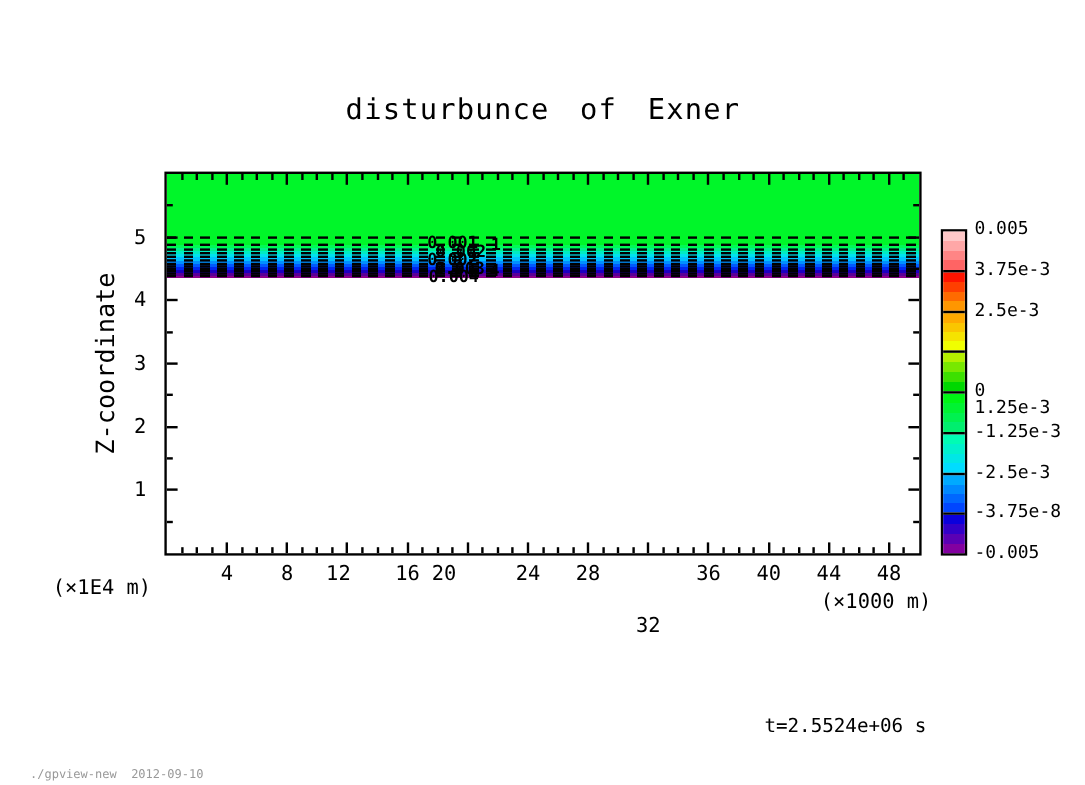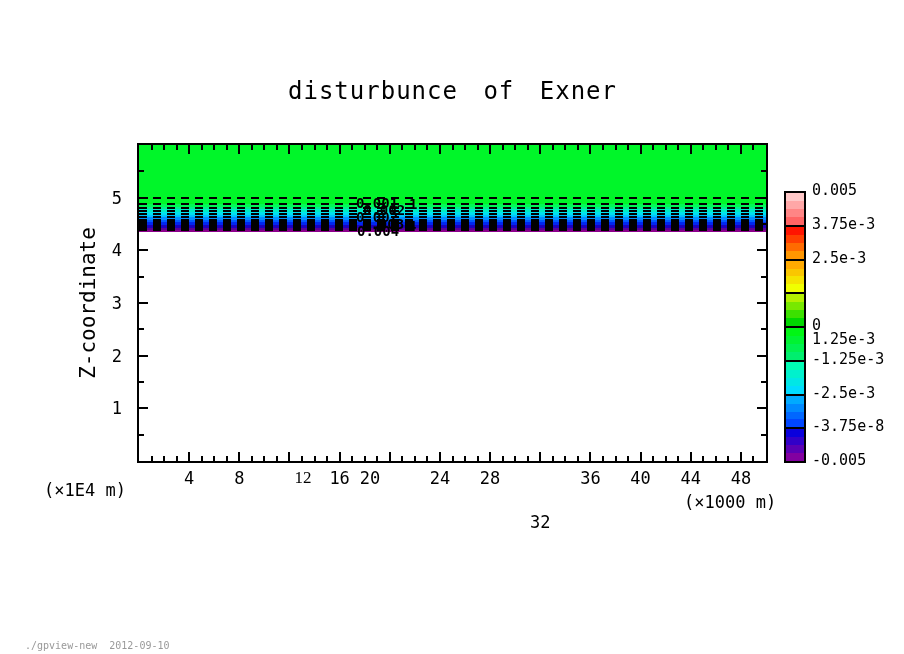--- a/index.html
+++ b/index.html
@@ -170,36 +170,37 @@
       <div class="tick" style="left: 0px; top: 51.6667px; width: 9px; height: 2px;"></div>
       <div class="tick" style="left: 618px; top: 51.6667px; width: 9px; height: 2px;"></div>
       <div class="tick" style="left: 0px; top: 25.3333px; width: 5px; height: 2px;"></div>
       <div class="tick" style="left: 622px; top: 25.3333px; width: 5px; height: 2px;"></div>
     </div>
 
   <div class="ylab">Z-coordinate</div>
   <div class="yunit">(×1E4 m)</div>
   <div class="xunit">(×1000 m)</div>
 
+  <div class="tnote">t=2.5524e+06 s</div>
 
   <div id="colorbar">
       <div class="cseg" style="background: linear-gradient(rgb(255, 200, 200) 0%, rgb(255, 200, 200) 25%, rgb(255, 167, 167) 25%, rgb(255, 167, 167) 50%, rgb(255, 133, 133) 50%, rgb(255, 133, 133) 75%, rgb(255, 100, 100) 75%, rgb(255, 100, 100) 100%);"></div>
       <div class="cseg" style="background: linear-gradient(rgb(255, 20, 0) 0%, rgb(255, 20, 0) 25%, rgb(255, 63, 0) 25%, rgb(255, 63, 0) 50%, rgb(255, 107, 0) 50%, rgb(255, 107, 0) 75%, rgb(255, 150, 0) 75%, rgb(255, 150, 0) 100%);"></div>
       <div class="cseg" style="background: linear-gradient(rgb(255, 170, 0) 0%, rgb(255, 170, 0) 25%, rgb(250, 198, 0) 25%, rgb(250, 198, 0) 50%, rgb(245, 227, 0) 50%, rgb(245, 227, 0) 75%, rgb(240, 255, 0) 75%, rgb(240, 255, 0) 100%);"></div>
       <div class="cseg" style="background: linear-gradient(rgb(180, 240, 0) 0%, rgb(180, 240, 0) 25%, rgb(120, 232, 0) 25%, rgb(120, 232, 0) 50%, rgb(60, 224, 0) 50%, rgb(60, 224, 0) 75%, rgb(0, 216, 0) 75%, rgb(0, 216, 0) 100%);"></div>
       <div class="cseg" style="background: linear-gradient(rgb(0, 246, 20) 0%, rgb(0, 246, 20) 25%, rgb(0, 243, 50) 25%, rgb(0, 243, 50) 50%, rgb(0, 241, 80) 50%, rgb(0, 241, 80) 75%, rgb(0, 238, 110) 75%, rgb(0, 238, 110) 100%);"></div>
       <div class="cseg" style="background: linear-gradient(rgb(0, 252, 180) 0%, rgb(0, 252, 180) 25%, rgb(0, 241, 205) 25%, rgb(0, 241, 205) 50%, rgb(0, 231, 230) 50%, rgb(0, 231, 230) 75%, rgb(0, 220, 255) 75%, rgb(0, 220, 255) 100%);"></div>
       <div class="cseg" style="background: linear-gradient(rgb(0, 170, 255) 0%, rgb(0, 170, 255) 25%, rgb(0, 137, 255) 25%, rgb(0, 137, 255) 50%, rgb(0, 103, 255) 50%, rgb(0, 103, 255) 75%, rgb(0, 70, 255) 75%, rgb(0, 70, 255) 100%);"></div>
       <div class="cseg" style="background: linear-gradient(rgb(10, 0, 220) 0%, rgb(10, 0, 220) 25%, rgb(50, 0, 200) 25%, rgb(50, 0, 200) 50%, rgb(90, 0, 180) 50%, rgb(90, 0, 180) 75%, rgb(130, 0, 160) 75%, rgb(130, 0, 160) 100%);"></div>
     </div>
 
   <div class="fl">./gpview-new  2012-09-10</div>
 <div class="xticklab" style="left: 167.16px;">4</div>
     <div class="xticklab" style="left: 217.32px;">8</div>
-    <div class="xticklab" style="left: 281px; font-family: Liberation Serif, serif;">12</div>
+    <div class="xticklab" style="left: 260px;">12</div>
     <div class="xticklab" style="left: 317.64px;">16</div>
     <div class="xticklab" style="left: 348px;">20</div>
     <div class="xticklab" style="left: 417.96px;">24</div>
     <div class="xticklab" style="left: 468.12px;">28</div>
     <div class="xticklab" style="left: 518.28px; margin-top: 44px;">32</div>
     <div class="xticklab" style="left: 568.44px;">36</div>
     <div class="xticklab" style="left: 618.6px;">40</div>
     <div class="xticklab" style="left: 668.76px;">44</div>
     <div class="xticklab" style="left: 718.92px;">48</div>
     <div class="yticklab" style="left: 94px; top: 398.333px;">1</div>

